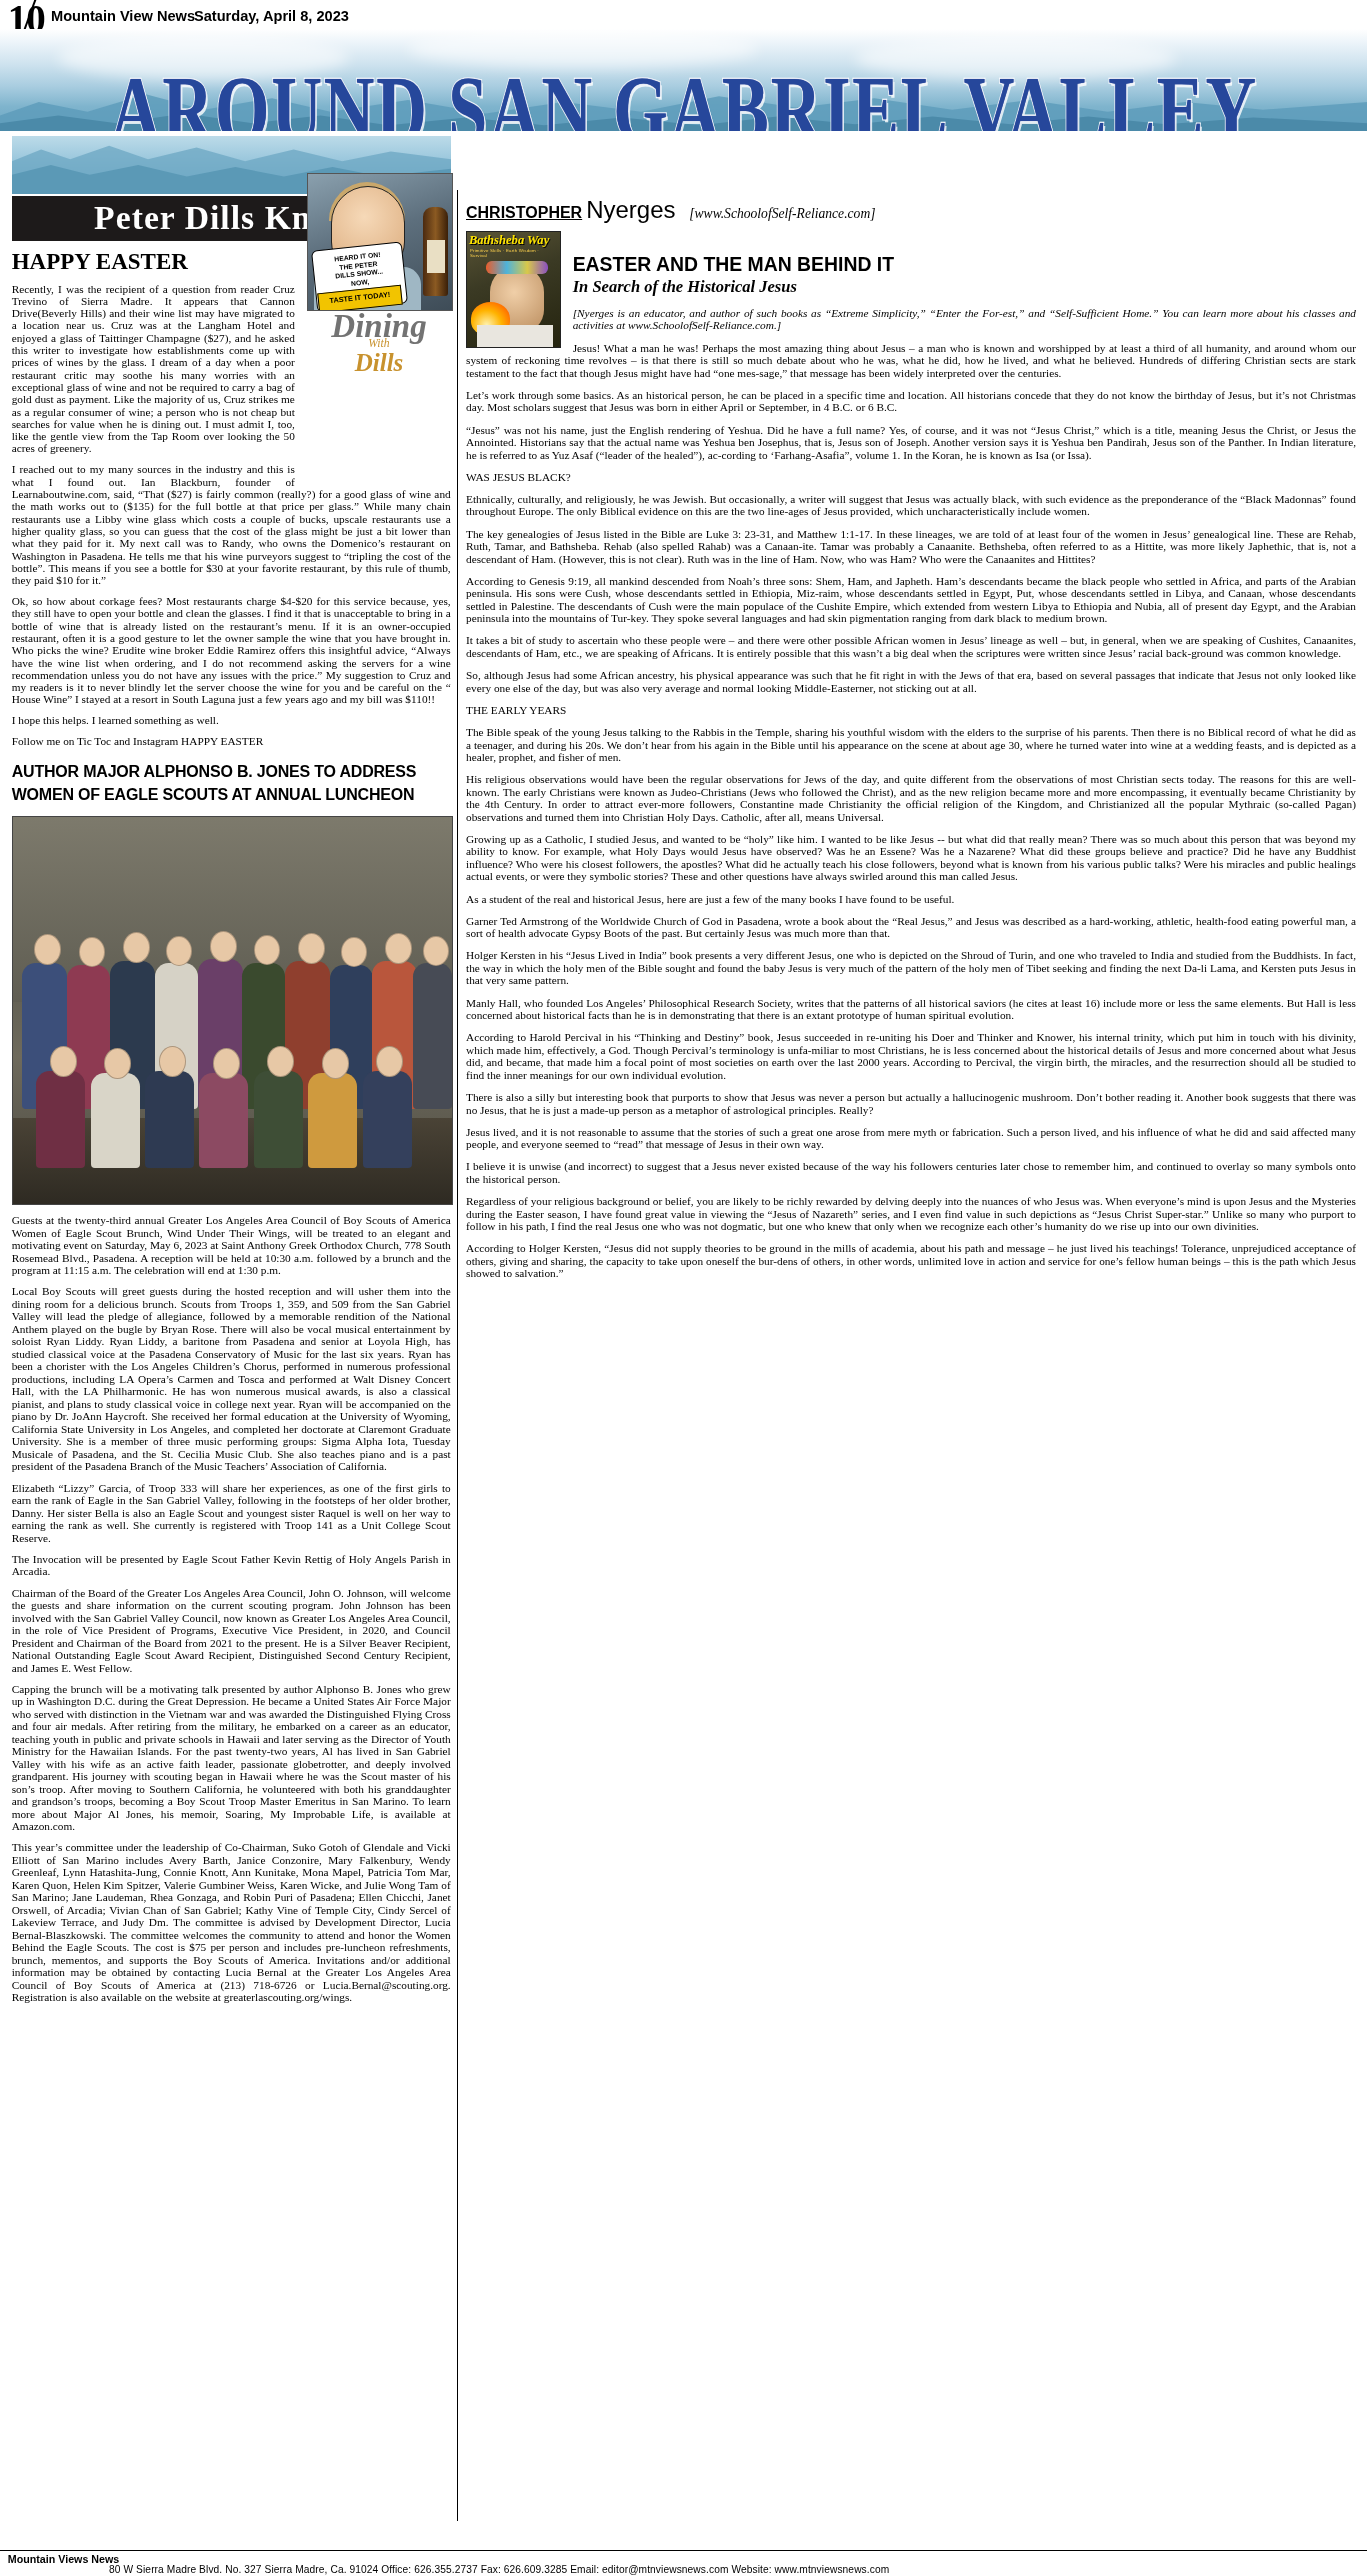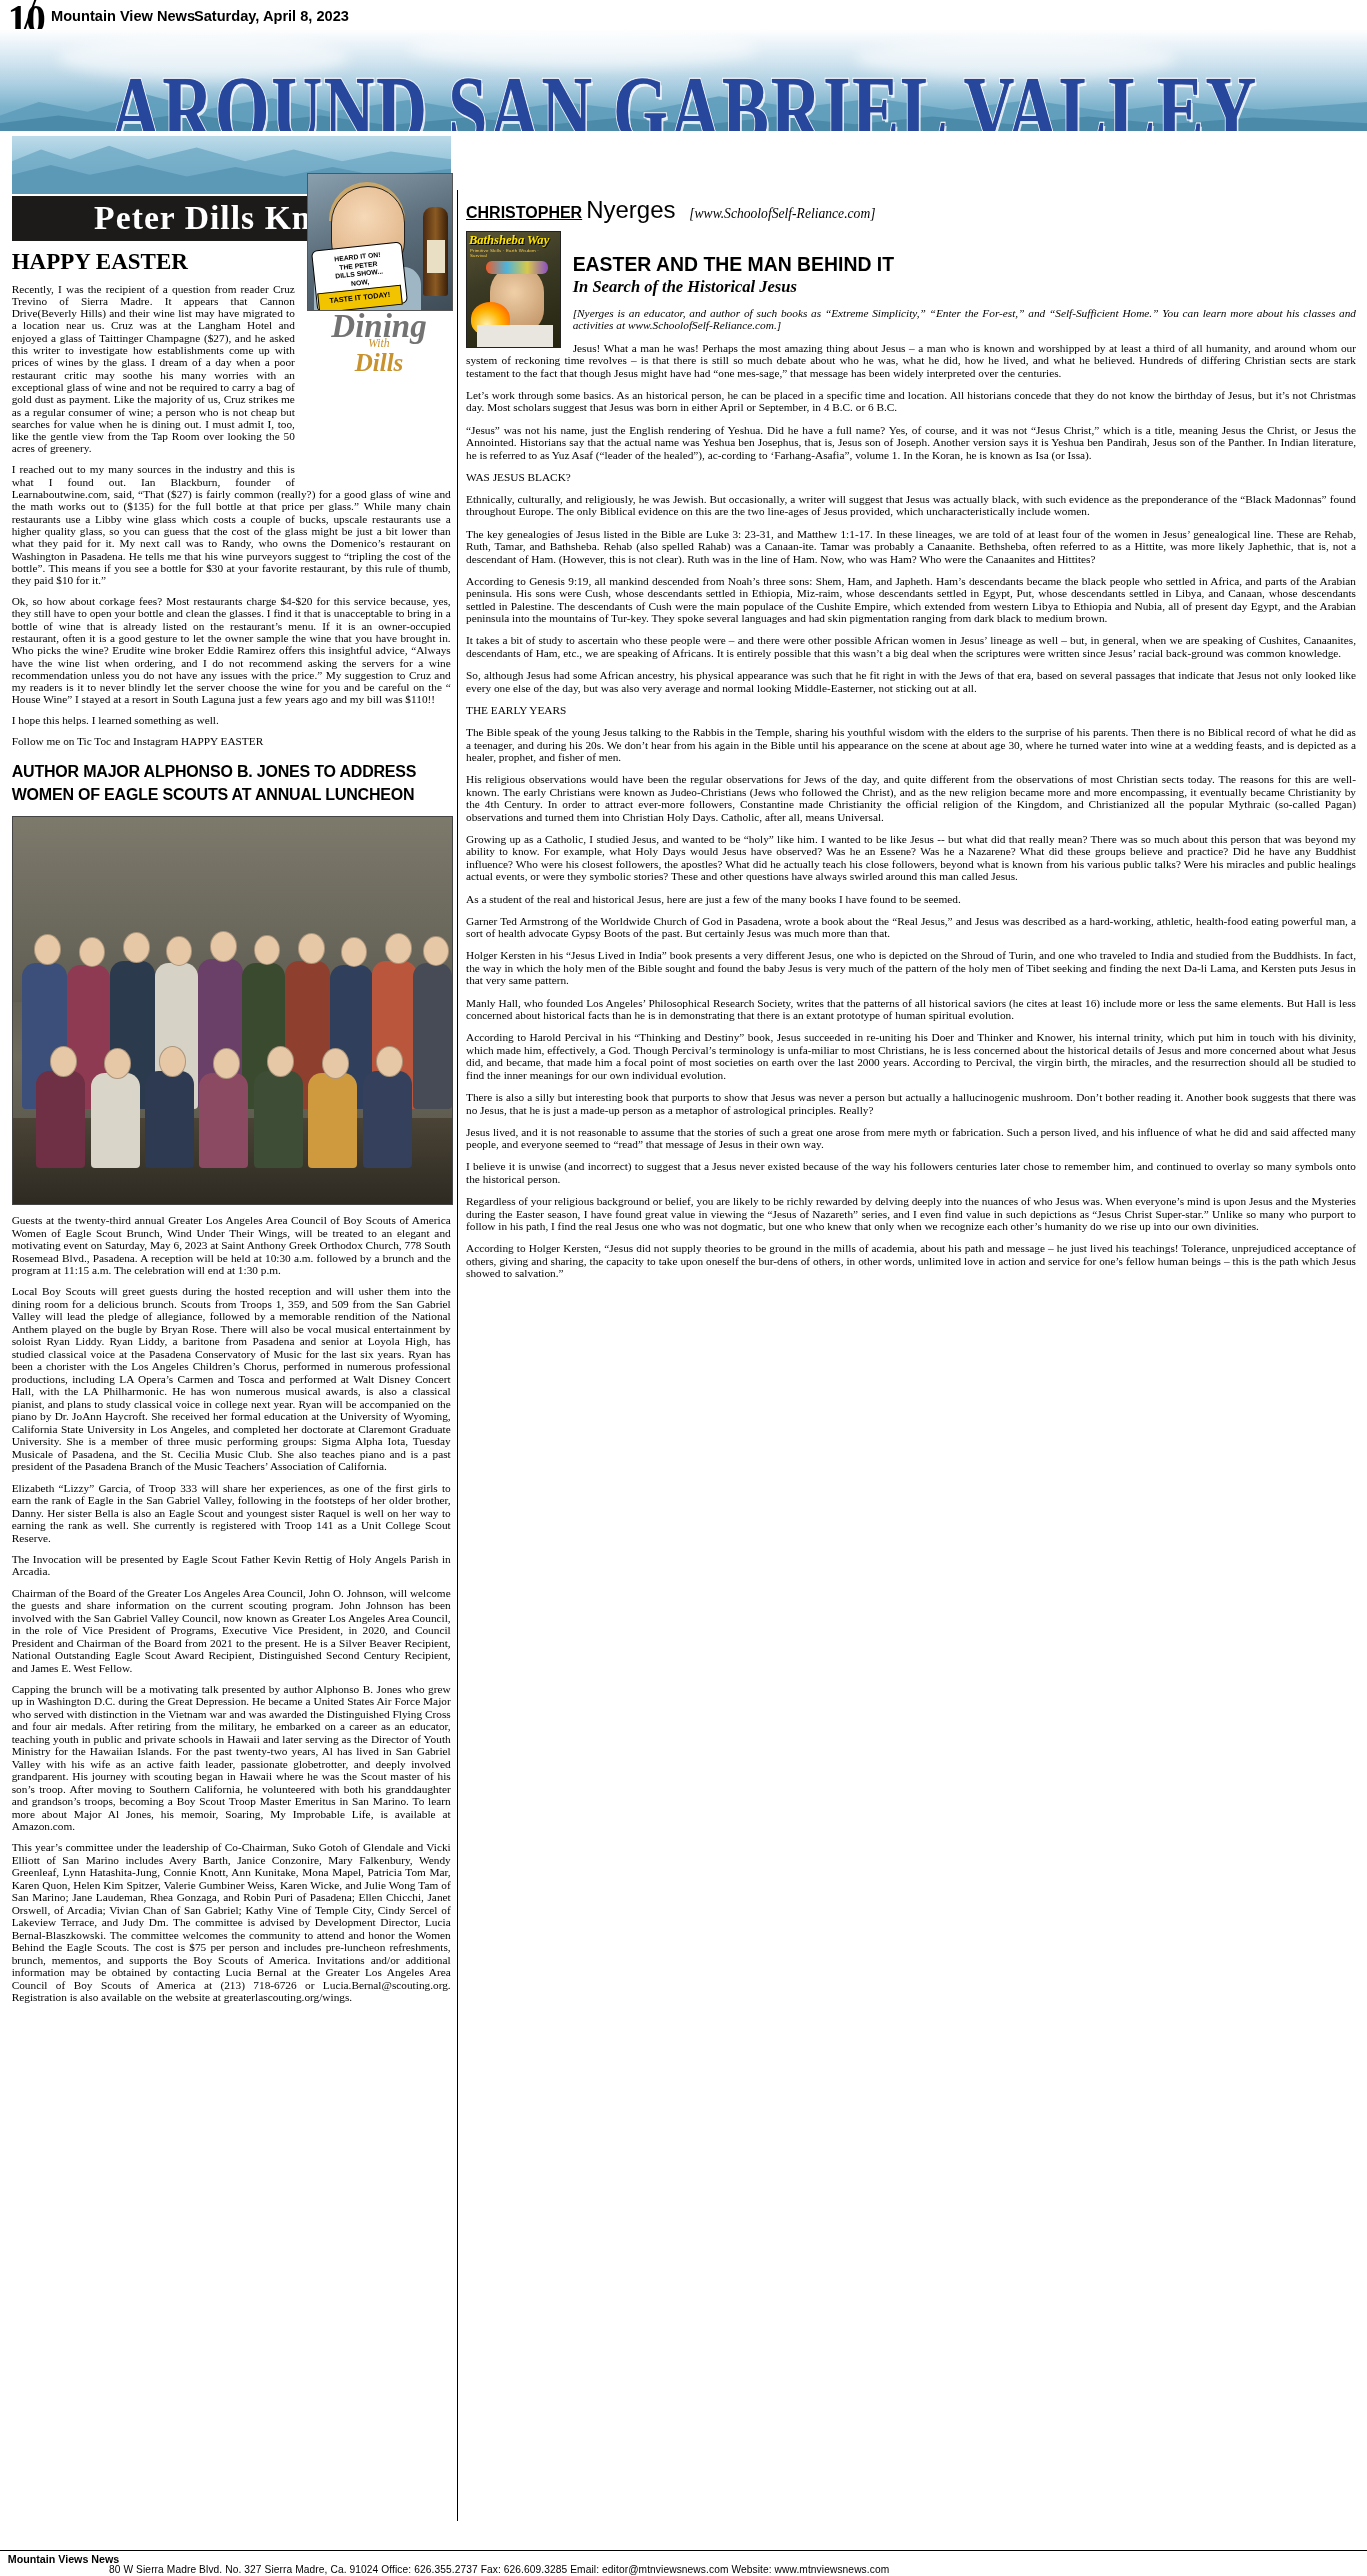--- a/index.html
+++ b/index.html
@@ -260,21 +260,21 @@
     <p>WAS JESUS BLACK?</p>
     <p>Ethnically, culturally, and religiously, he was Jewish.  But occasionally, a writer will suggest that Jesus was actually black, with such evidence as the preponderance of the “Black Madonnas” found throughout Europe.  The only Biblical evidence on this are the two line-ages of Jesus provided, which uncharacteristically include women.</p>
     <p>The key genealogies of Jesus listed in the Bible are Luke 3: 23-31, and Matthew 1:1-17.  In these lineages, we are told of at least four of the women in Jesus’ genealogical line. These are Rehab, Ruth, Tamar, and Bathsheba.  Rehab (also spelled Rahab) was a Canaan-ite.  Tamar was probably a Canaanite.  Bethsheba, often referred to as a Hittite, was more likely Japhethic, that is, not a descendant of Ham. (However, this is not clear).   Ruth was in the line of Ham. Now, who was Ham?  Who were the Canaanites and Hittites?</p>
     <p>According to Genesis 9:19, all mankind descended from  Noah’s three sons: Shem, Ham, and Japheth.  Ham’s descendants became the black people who settled in Africa, and parts of the Arabian peninsula.  His sons were Cush, whose descendants settled in Ethiopia, Miz-raim, whose descendants settled in Egypt, Put, whose descendants settled in Libya, and Canaan, whose descendants settled in Palestine. The descendants of Cush were the main populace of the Cushite Empire, which extended from western Libya to Ethiopia and Nubia, all of present day Egypt, and the Arabian peninsula into the mountains of Tur-key.  They spoke several languages and had skin pigmentation ranging from dark black to medium brown.</p>
     <p>It takes a bit of study to ascertain who these people were – and there were other possible African women in Jesus’ lineage as well – but, in general, when we are speaking of Cushites, Canaanites, descendants of Ham, etc., we are speaking of Africans. It is entirely possible that this wasn’t a big deal when the scriptures were written since Jesus’ racial back-ground was common knowledge.</p>
     <p>So, although Jesus had some African ancestry, his physical appearance was such that he fit right in with the Jews of that era, based on  several passages that indicate that Jesus not only looked like every one else of the day, but was also very average and normal looking Middle-Easterner, not sticking out at all.</p>
     <p>THE EARLY YEARS</p>
     <p>The Bible speak of the young Jesus talking to the Rabbis in the Temple, sharing his youthful wisdom with the elders to the surprise of his parents.  Then there is no Biblical record of what he did as a teenager, and during his 20s.  We don’t hear from his again in the Bible until his appearance on the scene at about age 30, where he turned water into wine at a wedding feasts, and is depicted as a healer, prophet, and fisher of men.</p>
     <p>His religious observations would have been the regular observations for Jews of the day, and quite different from the observations of most Christian sects today.  The reasons for this are well-known.  The early Christians were known as Judeo-Christians (Jews who followed the Christ), and as the new religion became more and more encompassing, it eventually became Christianity by the 4th Century. In order to attract ever-more followers, Constantine made Christianity the official religion of the Kingdom, and Christianized all the popular Mythraic (so-called Pagan) observations and turned them into Christian Holy Days.  Catholic, after all, means Universal.</p>
     <p>Growing up as a Catholic, I studied Jesus, and wanted to be “holy” like him. I wanted to be like Jesus -- but what did that really mean?  There was so much about this person that was beyond my ability to know.  For example, what Holy Days would Jesus have observed? Was he an Essene?  Was he a Nazarene? What did these groups believe and practice? Did he have any Buddhist influence?  Who were his closest followers, the apostles?  What did he actually teach his close followers, beyond what is known from his various public talks?  Were his miracles and public healings actual events, or were they symbolic stories?  These and other questions have always swirled around this man called Jesus.</p>
-    <p>As a student of the real and historical Jesus, here are just a few of the many books I have found to be seemed.</p>
+    <p>As a student of the real and historical Jesus, here are just a few of the many books I have found to be useful.</p>
     <p>Garner Ted Armstrong of the Worldwide Church of God in Pasadena, wrote a book about the “Real Jesus,” and Jesus was described as a hard-working, athletic, health-food eating powerful man, a sort of health advocate Gypsy Boots of the past. But certainly Jesus was much more than that.</p>
     <p>Holger Kersten in his “Jesus Lived in India” book presents a very different Jesus, one who is depicted on the Shroud of Turin, and one who traveled to India and studied from the Buddhists. In fact, the way in which the holy men of the Bible sought and found the baby Jesus is very much of the pattern of the holy men of Tibet seeking and finding the next Da-li Lama, and Kersten puts Jesus in that very same pattern.</p>
     <p>Manly Hall, who founded Los Angeles’ Philosophical Research Society, writes that the patterns of all historical saviors (he cites at least 16) include more or less the same elements.  But Hall is less concerned about historical facts than he is in demonstrating that there is an extant prototype of human spiritual evolution.</p>
     <p>According to Harold Percival in his “Thinking and Destiny” book, Jesus succeeded in re-uniting his Doer and Thinker and Knower, his internal trinity, which put him in touch with his divinity, which made him, effectively, a God.  Though Percival’s terminology is unfa-miliar to most Christians, he is less concerned about the historical details of Jesus and more concerned about what Jesus did, and became, that made him a focal point of most societies on earth over the last 2000 years. According to Percival, the virgin birth, the miracles, and the resurrection should all be studied to find the inner meanings for our own individual evolution.</p>
     <p>There is also a silly but interesting book that purports to show that Jesus was never a person but actually a hallucinogenic mushroom.  Don’t bother reading it. Another book suggests that there was no Jesus, that he is just a made-up person as a metaphor of astrological principles. Really?</p>
     <p>Jesus lived, and it is not reasonable to assume that the stories of such a great one arose from mere myth or fabrication. Such a person lived, and his influence of what he did and said affected many people, and everyone seemed to “read” that message of Jesus in their own way.</p>
     <p>I believe it is unwise (and incorrect) to suggest that a Jesus never existed because of the way his followers centuries later chose to remember him, and continued to overlay so many symbols onto the historical person.</p>
     <p>Regardless of your religious background or belief, you are likely to be richly rewarded by delving deeply into the nuances of who Jesus was.  When everyone’s mind is upon Jesus and the Mysteries during the Easter season, I have found great value in viewing the “Jesus of Nazareth” series, and I even find value in such depictions as “Jesus Christ Super-star.”  Unlike so many who purport to follow in his path, I find the real Jesus one who was not dogmatic, but one who knew that only when we recognize each other’s humanity do we rise up into our own divinities.</p>
     <p>According to Holger Kersten, “Jesus did not supply theories to be ground in the mills of academia, about his path and message – he just lived his teachings!  Tolerance, unprejudiced acceptance of others, giving and sharing, the capacity to take upon oneself the bur-dens of others, in other words, unlimited love in action and service for one’s fellow human beings – this is the path which Jesus showed to salvation.”</p>
   </div>

